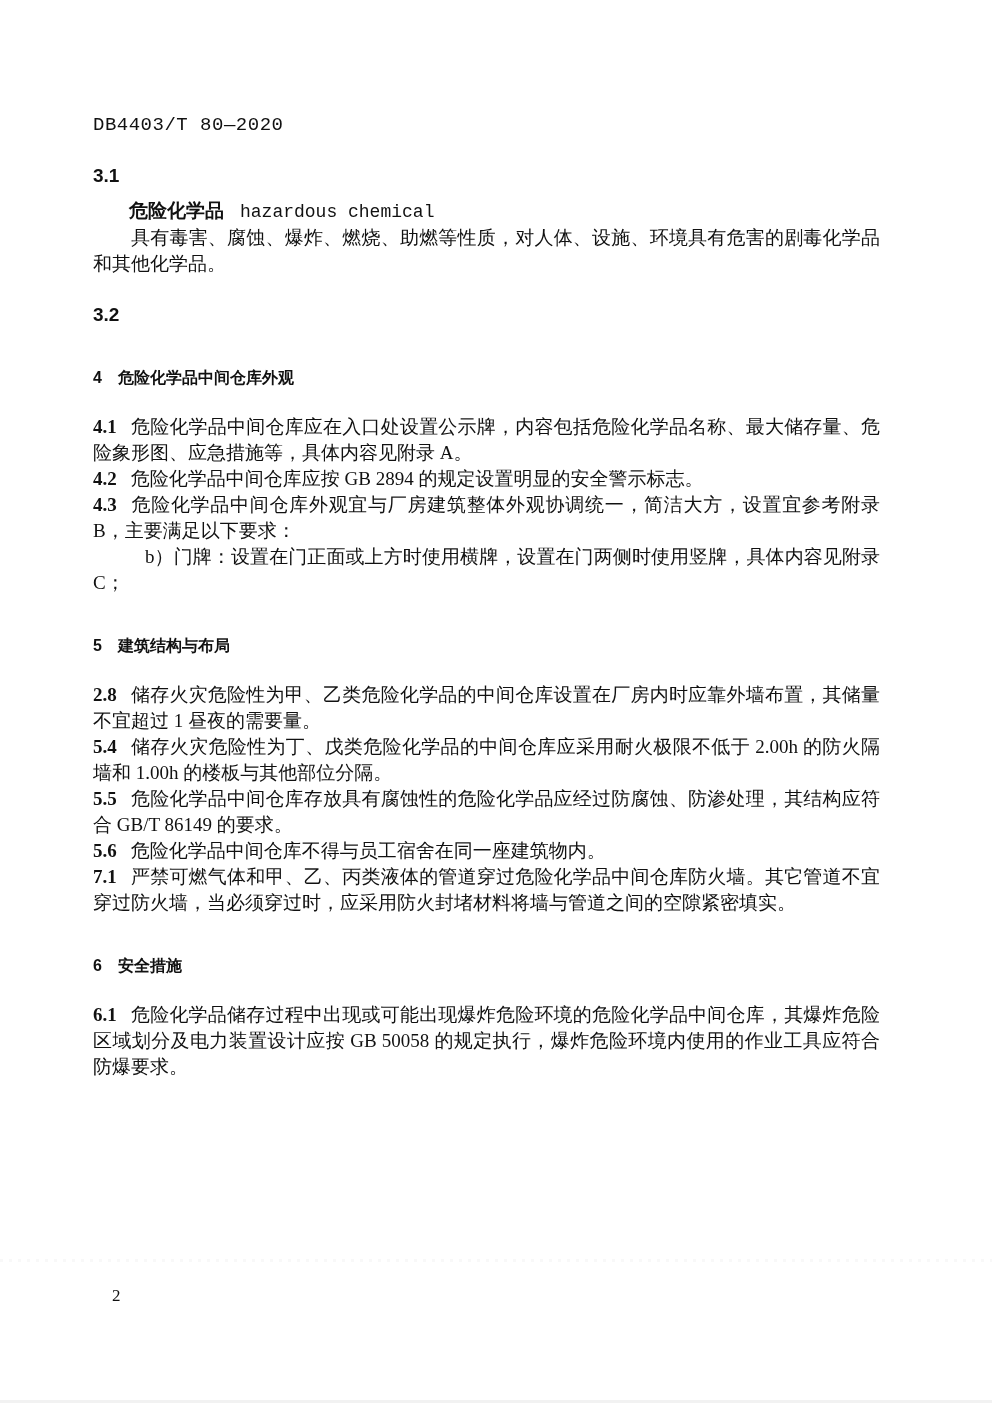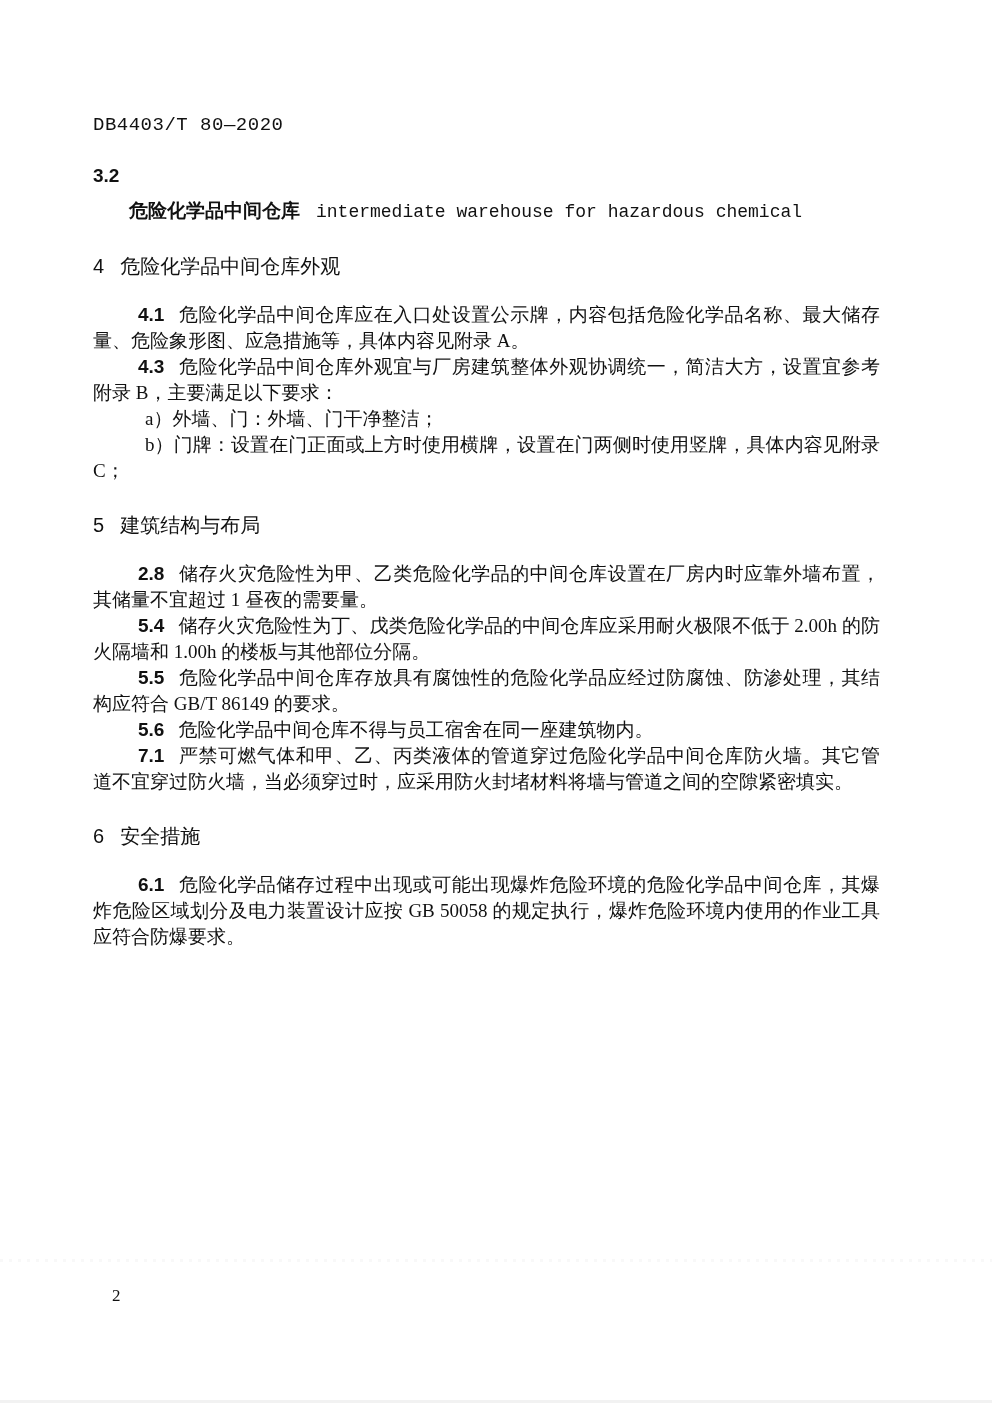--- a/index.html
+++ b/index.html
@@ -47,37 +47,36 @@
     font-size: 18px;
   }
   p.body {
     margin: 0;
     text-align: justify;
     text-justify: inter-character;
   }
   p.indent { text-indent: 2em; }
   .sec-heading {
     font-family: "Liberation Sans", "DejaVu Sans", sans-serif;
-    font-weight: normal;
-    font-size: 20px;
-    margin-top: 28px;
+    font-weight: bold;
+    font-size: 16px;
+    margin-top: 37px;
     margin-bottom: 23px;
     white-space: nowrap;
   }
   .sec-heading .sec-no { margin-right: 16px; }
   p.clause {
     margin: 0;
     text-align: justify;
     text-justify: inter-character;
   }
   .clause-no {
-    font-family: Liberation Sans, sans-serif;
+    font-family: Liberation Serif, serif;
     font-weight: 600;
     margin-right: 14px;
-    margin-left: 45px;
   }
   p.list-item {
     margin: 0;
     text-indent: 52px; 
     text-align: justify;
     text-justify: inter-character;
   }
   .page-number {
     position: absolute;
     left: 112px;
@@ -106,39 +105,45 @@
   }
 </style>
 </head>
 <body>
 
 <div class="page">
   <div class="content">
 
     <div class="doc-code">DB4403/T 80—2020</div>
 
+    <div>
+      <div class="term-num">3.1</div>
+      <div class="term-title">
+        <span class="term-zh">危险化学品</span><span class="term-en">hazardous chemical</span>
+      </div>
+      <p class="body indent">具有毒害、腐蚀、爆炸、燃烧、助燃等性质，对人体、设施、环境具有危害的剧毒化学品和其他化学品。</p>
+    </div>
 
     <div>
       <div class="term-num">3.2</div>
-      <div class="term-title">
-        <span class="term-zh">危险化学品中间仓库</span><span class="term-en">intermediate warehouse for hazardous chemical</span>
-      </div>
     </div>
 
     <div>
       <div class="sec-heading">
         <span class="sec-no">4</span><span>危险化学品中间仓库外观</span>
       </div>
       <p class="clause">
         <span class="clause-no">4.1</span><span>危险化学品中间仓库应在入口处设置公示牌，内容包括危险化学品名称、最大储存量、危险象形图、应急措施等，具体内容见附录 A。</span>
       </p>
       <p class="clause">
+        <span class="clause-no">4.2</span><span>危险化学品中间仓库应按 GB 2894 的规定设置明显的安全警示标志。</span>
+      </p>
+      <p class="clause">
         <span class="clause-no">4.3</span><span>危险化学品中间仓库外观宜与厂房建筑整体外观协调统一，简洁大方，设置宜参考附录 B，主要满足以下要求：</span>
       </p>
-      <p class="list-item">a）外墙、门：外墙、门干净整洁；</p>
       <p class="list-item">b）门牌：设置在门正面或上方时使用横牌，设置在门两侧时使用竖牌，具体内容见附录 C；</p>
     </div>
 
     <div>
       <div class="sec-heading">
         <span class="sec-no">5</span><span>建筑结构与布局</span>
       </div>
       <p class="clause">
         <span class="clause-no">2.8</span><span>储存火灾危险性为甲、乙类危险化学品的中间仓库设置在厂房内时应靠外墙布置，其储量不宜超过 1 昼夜的需要量。</span>
       </p>

